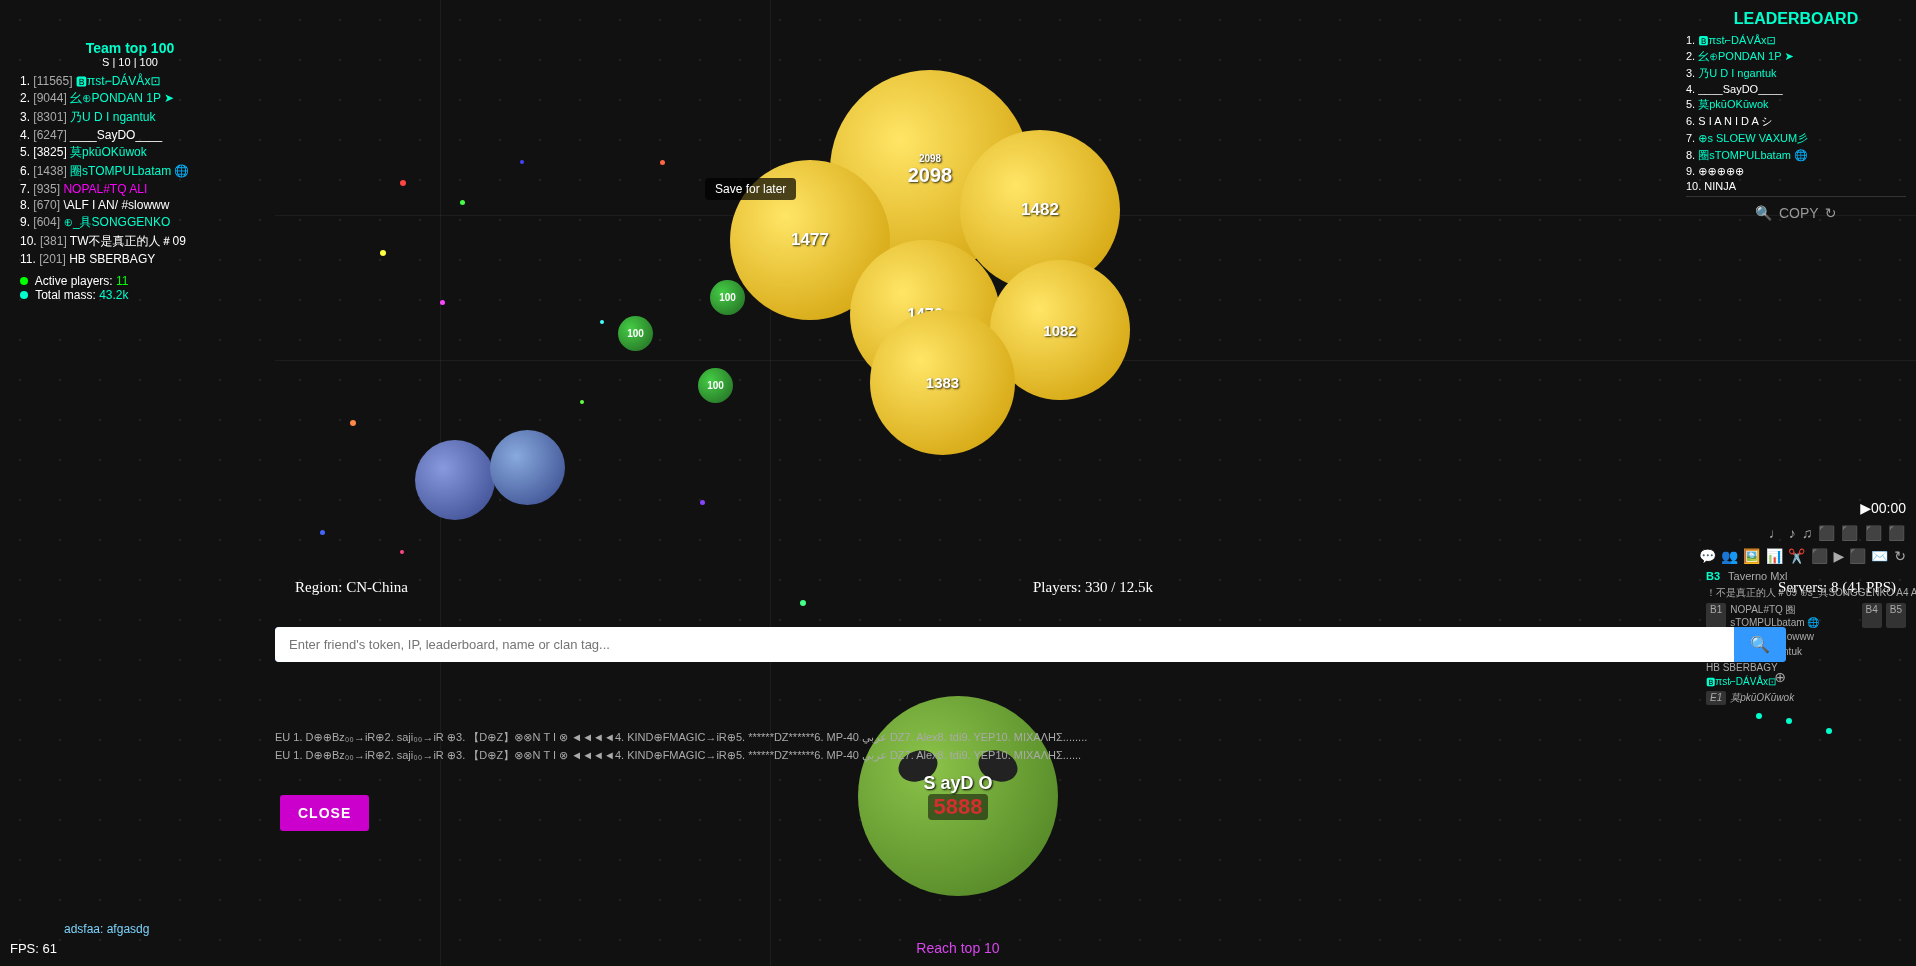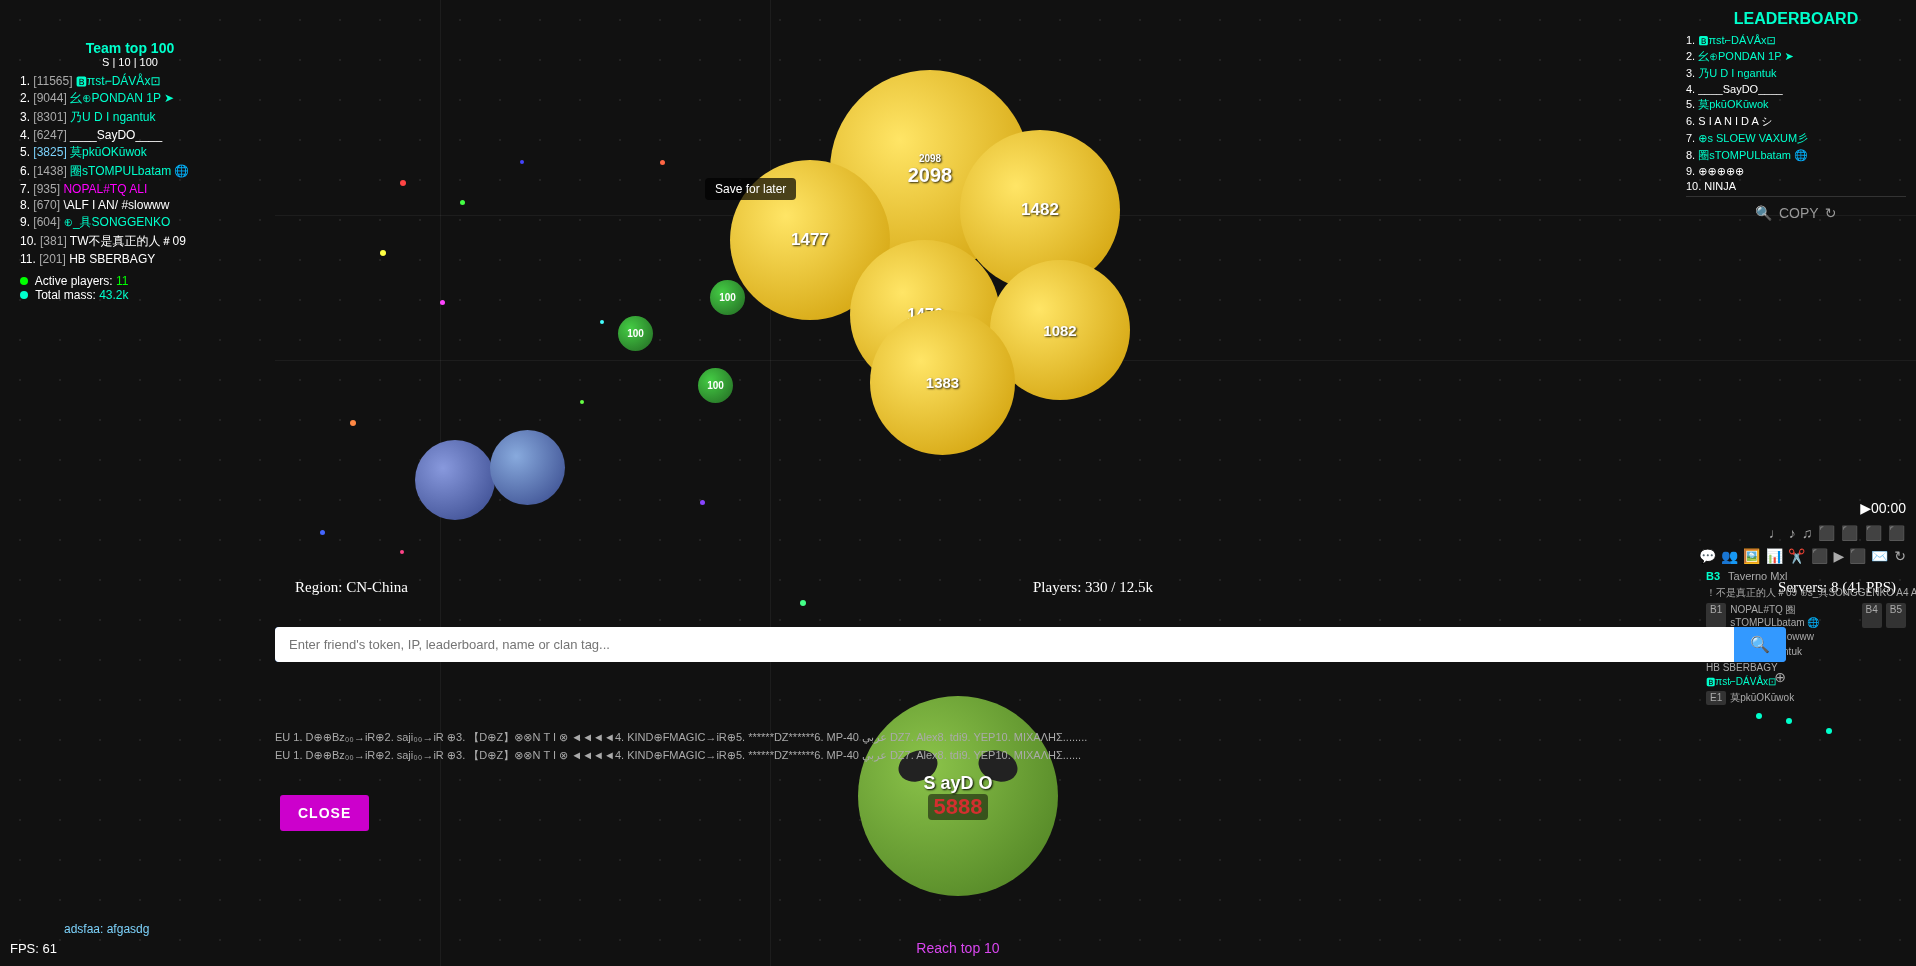--- a/index.html
+++ b/index.html
@@ -576,21 +576,21 @@
       <span class="score" style="color:#aaa;">[8301]</span>
       <span class="name-cyan">乃U D I ngantuk</span>
     </li>
     <li>
       <span class="score">4.</span>
       <span class="score" style="color:#aaa;margin-top:12px;">[6247]</span>
       <span class="name-white">____SayDO____</span>
     </li>
     <li>
       <span class="score">5.</span>
-      <span class="score" style="color:#7dd3fc;">[3825]</span>
+      <span class="score" style="color:#ffffff;">[3825]</span>
       <span class="name-cyan">莫pkūOKūwok</span>
     </li>
     <li>
       <span class="score">6.</span>
       <span class="score" style="color:#aaa;">[1438]</span>
       <span class="name-cyan">圈sTOMPULbatam 🌐</span>
     </li>
     <li>
       <span class="score">7.</span>
       <span class="score" style="color:#aaa;">[935]</span>
@@ -759,21 +759,21 @@
   <div style="display:flex;gap:4px;margin-bottom:3px;">
     <span style="background:#333;padding:1px 4px;border-radius:2px;font-size:10px;">C1</span>
     <span style="font-size:10px;color:#aaa;">乃U D I ngantuk</span>
   </div>
   <div style="display:flex;gap:4px;margin-bottom:3px;">
     <span style="font-size:10px;color:#aaa;">HB SBERBAGY</span>
   </div>
   <div style="display:flex;gap:4px;margin-bottom:3px;">
     <span style="font-size:10px;color:#00ffcc;">🅱πst⌐DÁVÅx⊡</span>
   </div>
-  <div style="display:flex;gap:4px;margin-bottom:3px;">
+  <div style="display:flex;gap:4px;margin-bottom:3px;font-style:italic;">
     <span style="background:#333;padding:1px 4px;border-radius:2px;font-size:10px;">E1</span>
     <span style="font-size:10px;color:#aaa;">莫pkūOKūwok</span>
   </div>
 
   <div style="position:relative;width:200px;height:40px;">
     <div style="position:absolute;width:6px;height:6px;background:#00ffcc;border-radius:50%;top:10px;left:80px;"></div>
     <div style="position:absolute;width:6px;height:6px;background:#00ffcc;border-radius:50%;top:20px;left:120px;"></div>
     <div style="position:absolute;width:6px;height:6px;background:#00ffcc;border-radius:50%;top:5px;left:50px;"></div>
   </div>
 </div>

